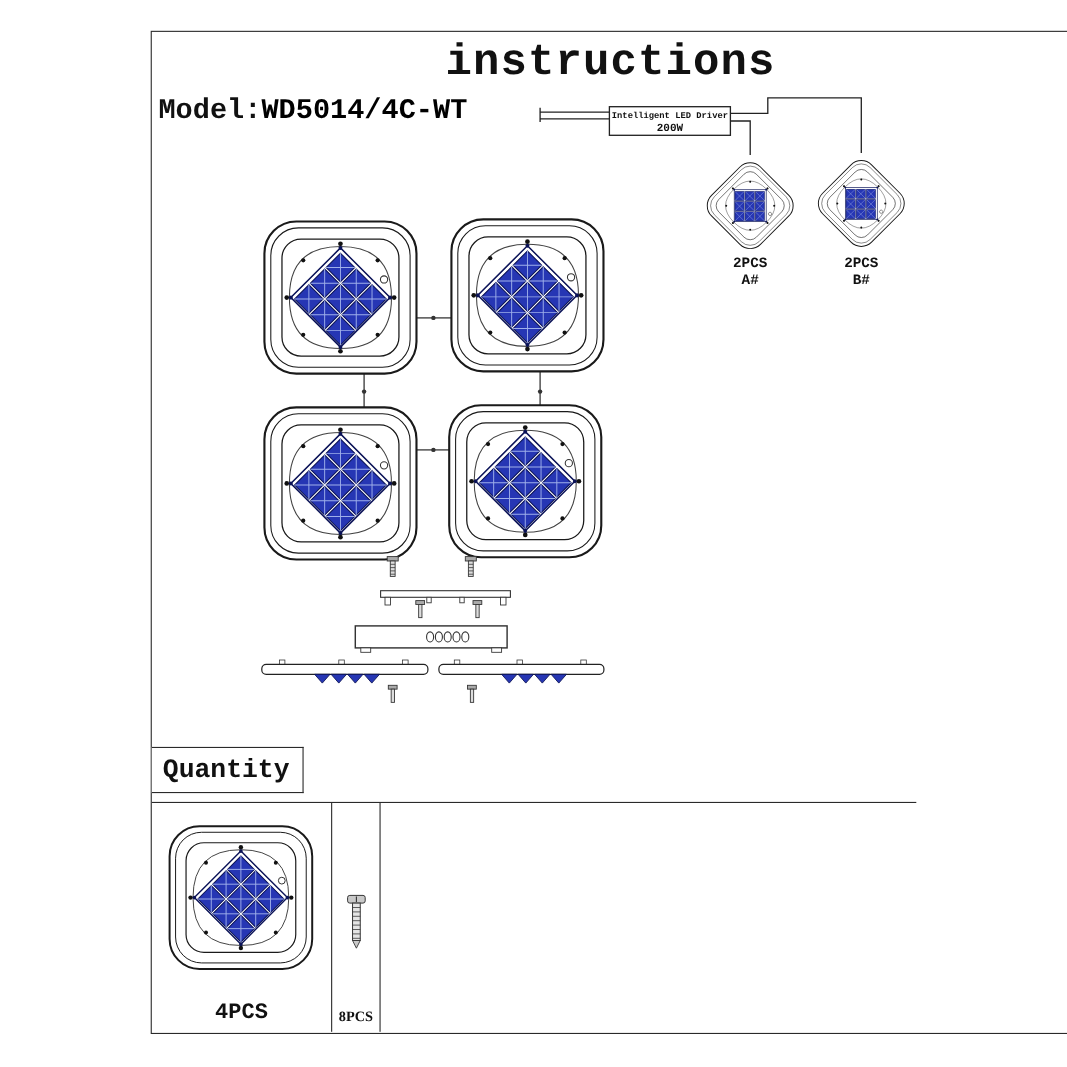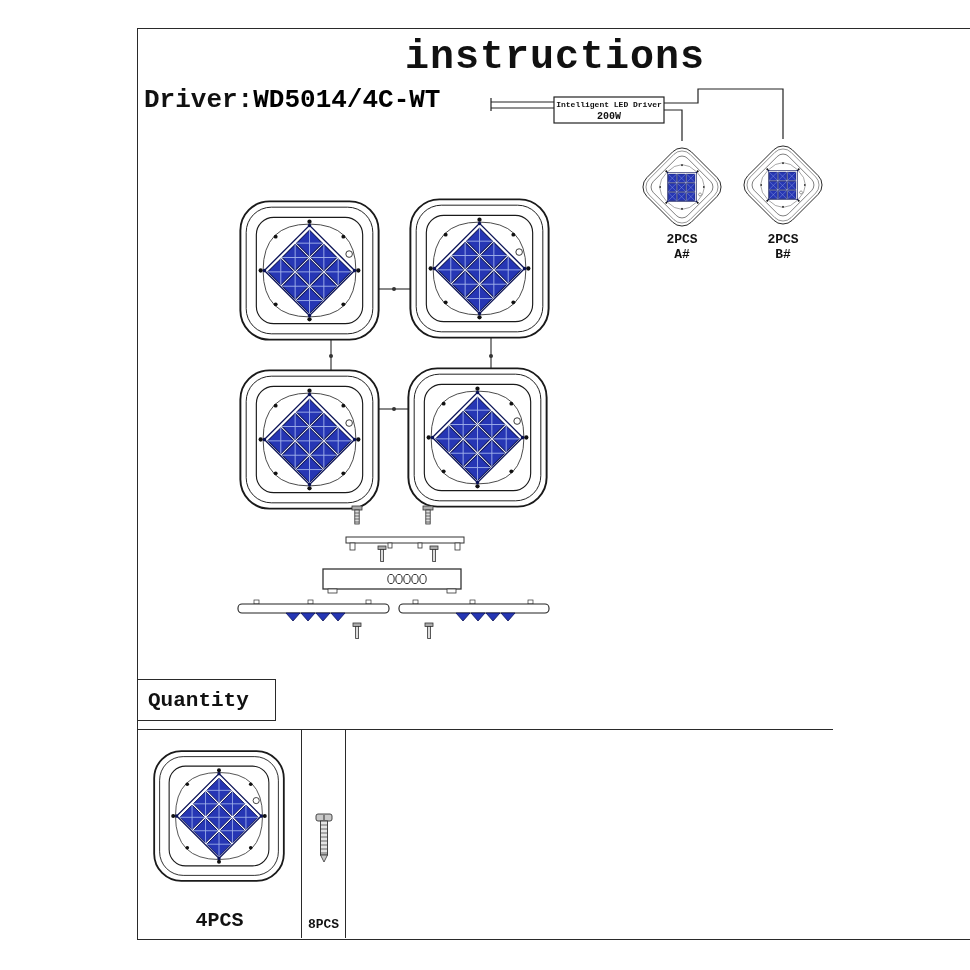--- a/index.html
+++ b/index.html
@@ -8,44 +8,44 @@
   .frame{position:absolute;left:137px;top:28px;width:836px;height:912px;
          border:1.6px solid #2a2a2a;box-sizing:border-box;background:#fff;}
   .title{position:absolute;left:0;right:0;top:6px;text-align:center;
          font-size:40px;font-weight:700;letter-spacing:1px;}
   .model-line{position:absolute;left:6px;top:56px;font-size:26px;font-weight:700;white-space:nowrap;}
   .model-value{color:#000000;font-weight:600;}
   .diagram{position:absolute;left:0;top:0;width:695px;height:909px;}
   .quantity-box{position:absolute;left:0;top:650px;width:138px;height:42px;
                 border-style:solid;border-color:#2a2a2a;border-width:1.6px 1.6px 1.6px 0;
                 box-sizing:border-box;display:flex;align-items:center;padding-left:10px;
-                font-size:21px;font-weight:600;background:#fff;}
+                font-size:24px;font-weight:600;background:#fff;}
   .parts-table{position:absolute;left:0;top:700px;width:694.8px;height:208.8px;
                border-top:1.6px solid #2a2a2a;box-sizing:border-box;}
   .cell{position:absolute;top:0;height:100%;box-sizing:border-box;border-right:1.4px solid #2a2a2a;}
   .c1{left:0;width:164px;}
-  .c2{left:164px;width:44px;}
+  .c2{left:164px;width:44px;font-family:Liberation Serif, serif;}
   .c3{left:208px;width:195px;}
   .c4{left:403px;width:291px;border-right:none;}
   .part-label{position:absolute;bottom:6px;left:0;width:100%;text-align:center;
               font-size:20px;font-weight:700;}
   .c2 .part-label{font-size:13px;}
   svg{display:block;}
   text{font-family:"Liberation Mono","DejaVu Sans Mono",monospace;fill:#111;}
 </style>
 </head>
 <body>
 
 <div class="sheet">
   <div class="frame">
 
     <div class="title">instructions</div>
 
     <div class="model-line">
-      <span>Driver:</span><span class="model-value">WD5014/4C-WT</span>
+      <span>Model:</span><span class="model-value">WD5014/4C-WT</span>
     </div>
 
     <svg class="diagram" viewBox="0 0 695 909" width="695" height="909">
       <defs>
         <g id="crystal-cell">
           <rect width="19" height="19" fill="#2636b4" stroke="#0a1257" stroke-width="1"></rect>
           <path d="M0,0 L19,19 M19,0 L0,19" stroke="#9fb0ea" stroke-width="0.9" fill="none"></path>
         </g>
         <symbol id="lamp" viewBox="0 0 150 150">
           <rect x="3.5" y="3.5" width="143" height="143" rx="30" fill="#fff" stroke="#1a1a1a" stroke-width="2"></rect>

